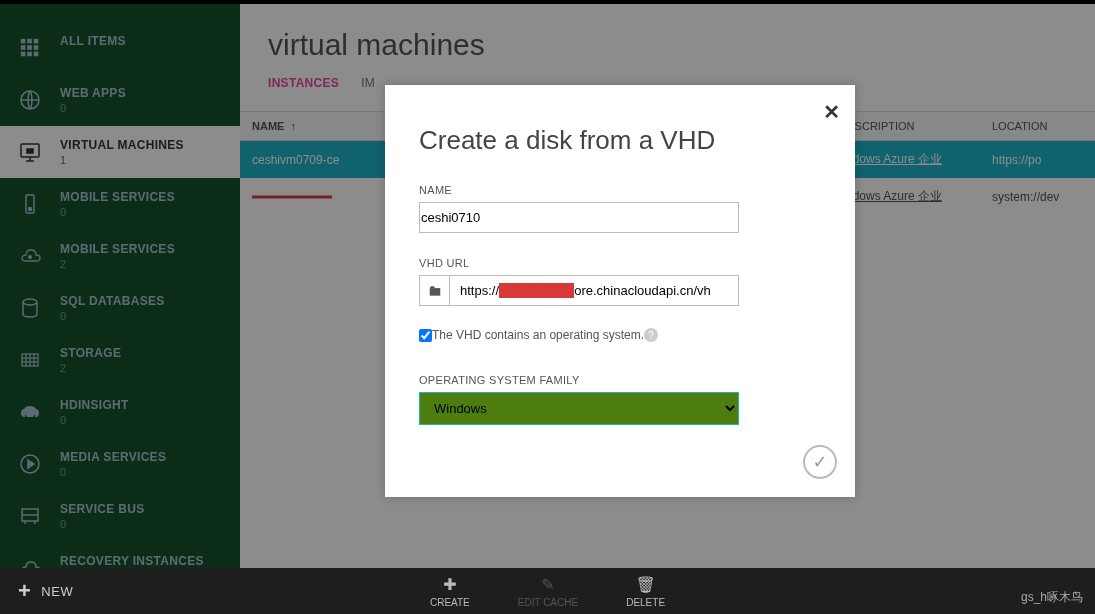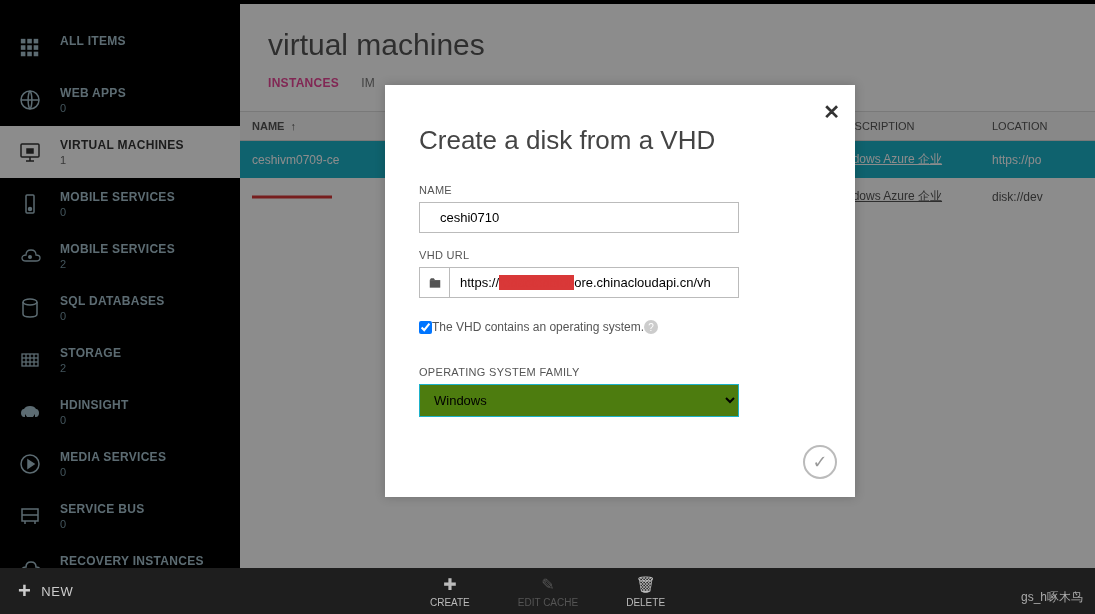--- a/index.html
+++ b/index.html
@@ -5,21 +5,21 @@
     * { box-sizing: border-box; margin: 0; padding: 0; }
     body { font-family: 'Segoe UI Light', 'Segoe UI', Arial, sans-serif; width: 1095px; height: 614px; overflow: hidden; background: #1a1a1a; position: relative; }
     
     .overlay { position: absolute; top: 0; left: 0; right: 0; bottom: 0; background: rgba(0,0,0,0.45); z-index: 50; }
     
     .app { width: 1095px; height: 614px; display: flex; flex-direction: column; background: #fff; }
     .topbar { height: 4px; background: #000; }
     
     .body { flex: 1; display: flex; overflow: hidden; }
     
-    .sidebar { width: 240px; background: #000000; color: #fff; display: flex; flex-direction: column; padding-top: 18px; }
+    .sidebar { width: 240px; background: #14532d; color: #fff; display: flex; flex-direction: column; padding-top: 18px; }
     .sidebar-item { display: flex; align-items: flex-start; gap: 16px; padding: 12px 16px; cursor: pointer; color: #a8c4d0; font-size: 12px; font-weight: 600; }
     .sidebar-item.active { background: #fff; color: #333; }
     .sidebar-item .icon { width: 28px; height: 28px; flex-shrink: 0; display: flex; align-items: center; justify-content: center; }
     .sidebar-item .labels { display: flex; flex-direction: column; gap: 2px; }
     .sidebar-item .label { letter-spacing: 0.3px; }
     .sidebar-item .count { font-size: 11px; font-weight: normal; color: #7a9aa8; }
     .sidebar-item.active .count { color: #666; }
     
     .main { flex: 1; display: flex; flex-direction: column; background: #fff; }
     .page-title { font-size: 30px; font-weight: 300; color: #555; padding: 24px 0 14px 28px; }
@@ -45,21 +45,21 @@
     .new-btn { display: flex; align-items: center; gap: 10px; font-size: 13px; letter-spacing: 0.5px; cursor: pointer; }
     .action-group { display: flex; gap: 48px; position: absolute; left: 50%; transform: translateX(-50%); }
     .action-btn { display: flex; flex-direction: column; align-items: center; gap: 3px; font-size: 10px; color: #bbb; cursor: pointer; }
     .action-btn.disabled { color: #555; }
     .action-btn .icon { font-size: 16px; }
     
     .modal { position: absolute; top: 85px; left: 385px; width: 470px; height: 412px; background: #fff; z-index: 100; box-shadow: 0 0 10px rgba(0,0,0,0.2); padding: 40px 34px 30px; }
     .modal-close { position: absolute; right: 15px; top: 15px; font-size: 20px; color: #333; cursor: pointer; font-weight: bold; }
     .modal-title { font-size: 26px; font-weight: 300; color: #444; margin-bottom: 28px; }
     .form-label { font-size: 11px; color: #555; margin-bottom: 6px; letter-spacing: 0.3px; }
-    .text-input { width: 320px; border: 1px solid #bbb; padding: 7px 20px; font-size: 13px; font-family: inherit; margin-bottom: 16px; }
+    .text-input { width: 320px; border: 1px solid #bbb; padding: 7px 1px; font-size: 13px; font-family: inherit; margin-bottom: 24px; }
     .url-group { display: flex; width: 320px; margin-bottom: 22px; }
     .url-icon { width: 30px; border: 1px solid #bbb; border-right: none; display: flex; align-items: center; justify-content: center; background: #fff; }
     .url-input { flex: 1; border: 1px solid #bbb; padding: 7px 10px; font-size: 13px; font-family: inherit; }
     .chk-row { display: flex; align-items: center; font-size: 12px; color: #555; margin-bottom: 32px; }
     .help-icon { width: 14px; height: 14px; border-radius: 50%; background: #ccc; color: #fff; font-size: 10px; display: flex; align-items: center; justify-content: center; }
     .select { width: 320px; border: 1px solid #1db2c9; padding: 7px 10px; font-size: 13px; font-family: inherit; background: #4d7c0f; }
     .confirm { position: absolute; right: 18px; bottom: 18px; width: 34px; height: 34px; border: 2px solid #bbb; border-radius: 50%; display: flex; align-items: center; justify-content: center; cursor: pointer; color: #999; font-size: 18px; }
     
     .watermark { position: absolute; right: 12px; bottom: 8px; font-size: 12px; color: #aaa; z-index: 300; }
   </style>
@@ -229,21 +229,21 @@
           <span class="col-loc">LOCATION</span>
         </div>
         <div class="table-row selected">
           <span class="col-name">ceshivm0709-ce</span>
           <span class="col-sub link">Windows Azure 企业</span>
           <span class="col-loc">https://po</span>
         </div>
         <div class="table-row">
           <span class="col-name redact">&nbsp;</span>
           <span class="col-sub link">Windows Azure 企业</span>
-          <span class="col-loc">disk://dev</span>
+          <span class="col-loc">system://dev</span>
         </div>
       </div>
     </div>
   </div>
 
   <div class="bottombar">
     <div class="new-btn">
       <span style="font-size:22px;font-weight:bold;">+</span>
       <span>NEW</span>
     </div>

